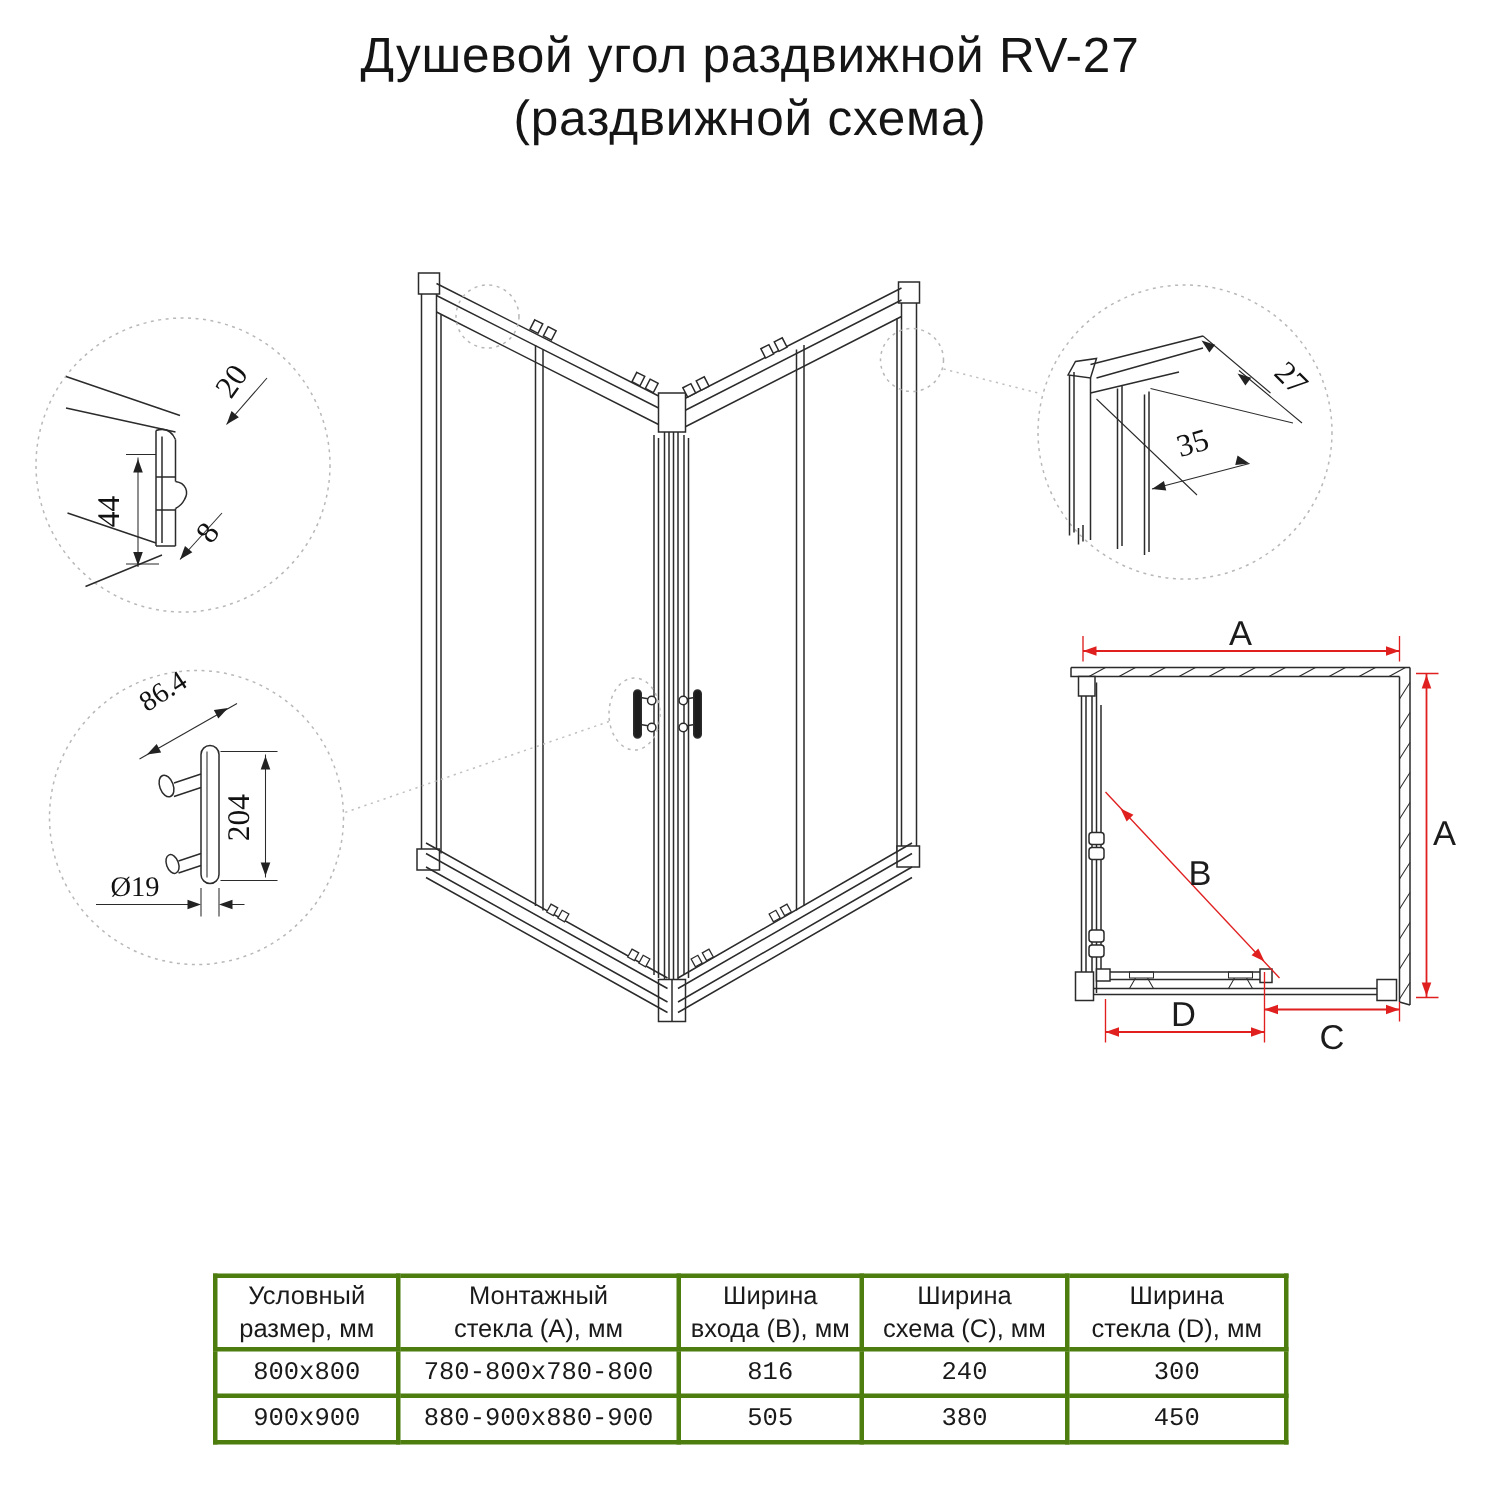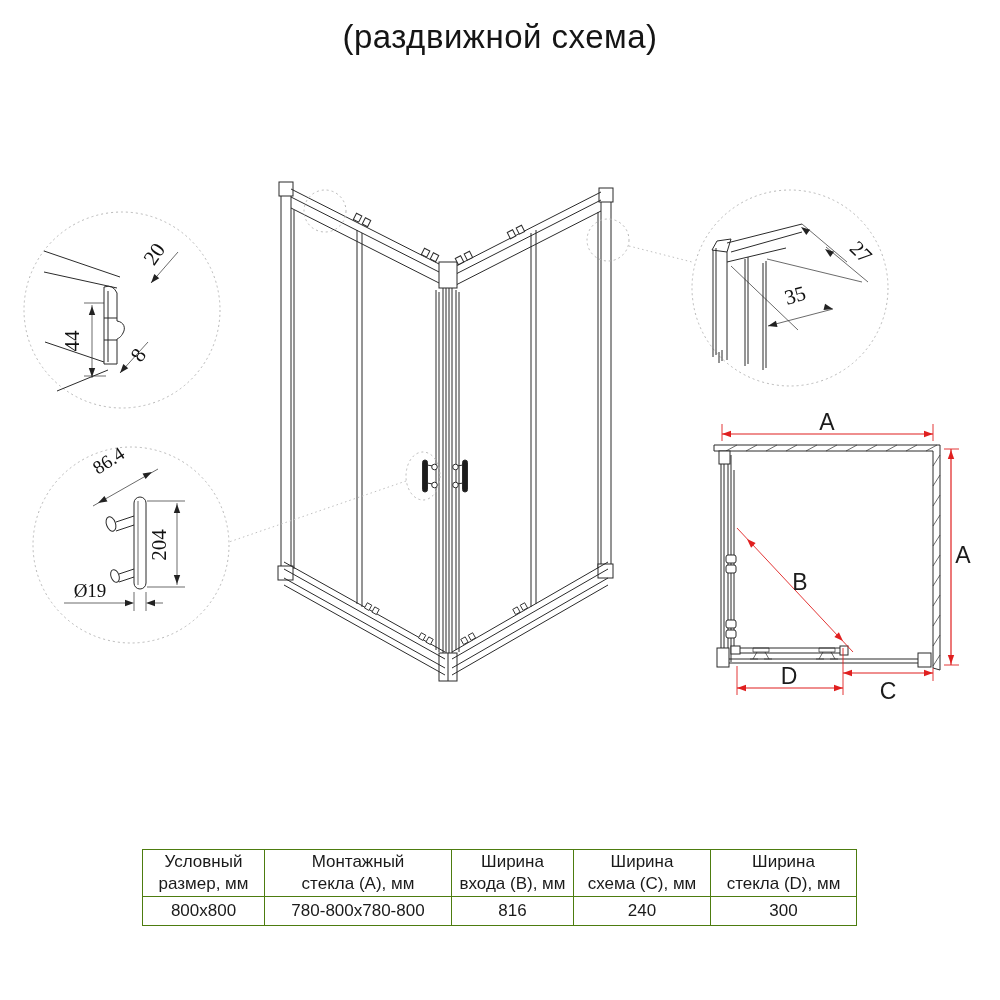--- a/index.html
+++ b/index.html
@@ -4,42 +4,43 @@
 <style>
   html,body{margin:0;padding:0;background:#ffffff;}
   #canvas{position:relative;width:1000px;height:1000px;background:#ffffff;overflow:hidden;
           font-family:"Liberation Sans",sans-serif;}
   .title{position:absolute;top:16px;left:0;width:1000px;text-align:center;color:#151515;
          font-size:33px;line-height:1.28;font-weight:400;letter-spacing:.5px;}
   #drawing{position:absolute;top:0;left:0;}
   
   .spec{position:absolute;top:849px;left:142px;border-collapse:collapse;table-layout:fixed;
         width:714px;color:#1a1a1a;}
-  .spec th,.spec td{border:1px solid #4d7c0f;text-align:center;vertical-align:middle;
+  .spec th,.spec td{border:3px solid #4d7c0f;text-align:center;vertical-align:middle;
         font-weight:400;font-size:17px;padding:0;background:#fff;}
   .spec th{height:46px;line-height:1.3;}
-  .spec td{height:28px;}
+  .spec td{height:28px;font-family:Liberation Mono, monospace;}
   
   .ln{stroke:#2b2b2b;stroke-width:1;fill:none;}
   .lnw{stroke:#2b2b2b;stroke-width:1;fill:#ffffff;}
   .thin{stroke:#2b2b2b;stroke-width:.7;fill:none;}
   .dash{stroke:#b8b8b8;stroke-width:1;fill:none;stroke-dasharray:2 3;}
   .dots{stroke:#c0c0c0;stroke-width:1;fill:none;stroke-dasharray:1.5 3;}
   .red{stroke:#e01f1f;stroke-width:1.2;fill:none;}
   .redthin{stroke:#e01f1f;stroke-width:.9;fill:none;}
   .dimtxt{font-family:"Liberation Serif",serif;font-size:21px;fill:#111;}
   .dimtxt-s{font-family:"Liberation Serif",serif;font-size:19px;fill:#111;}
   .plantxt{font-family:"Liberation Sans",sans-serif;font-size:23px;fill:#1c1c1c;}
 </style>
 </head>
 <body>
 
 <div id="canvas">
 
   <div class="title">
+    <div>Душевой угол раздвижной RV-27</div>
     <div>(раздвижной схема)</div>
   </div>
 
   <svg id="drawing" width="1000" height="1000" viewBox="0 0 1000 1000">
     <defs>
       <path id="arr" d="M0,0 L9,3.2 L9,-3.2 Z"></path>
       <g id="roller-top">
         <path class="lnw" d="M-8,-8 h6 v7 h-6 z M2,-8 h6 v7 h-6 z"></path>
       </g>
       <g id="roller-plan">
@@ -263,15 +264,22 @@
       </tr>
     </thead>
     <tbody>
       <tr>
         <td>800x800</td>
         <td>780-800x780-800</td>
         <td>816</td>
         <td>240</td>
         <td>300</td>
       </tr>
+      <tr>
+        <td>900x900</td>
+        <td>880-900x880-900</td>
+        <td>505</td>
+        <td>380</td>
+        <td>450</td>
+      </tr>
     </tbody>
   </table>
 </div>
 
 </body></html>

